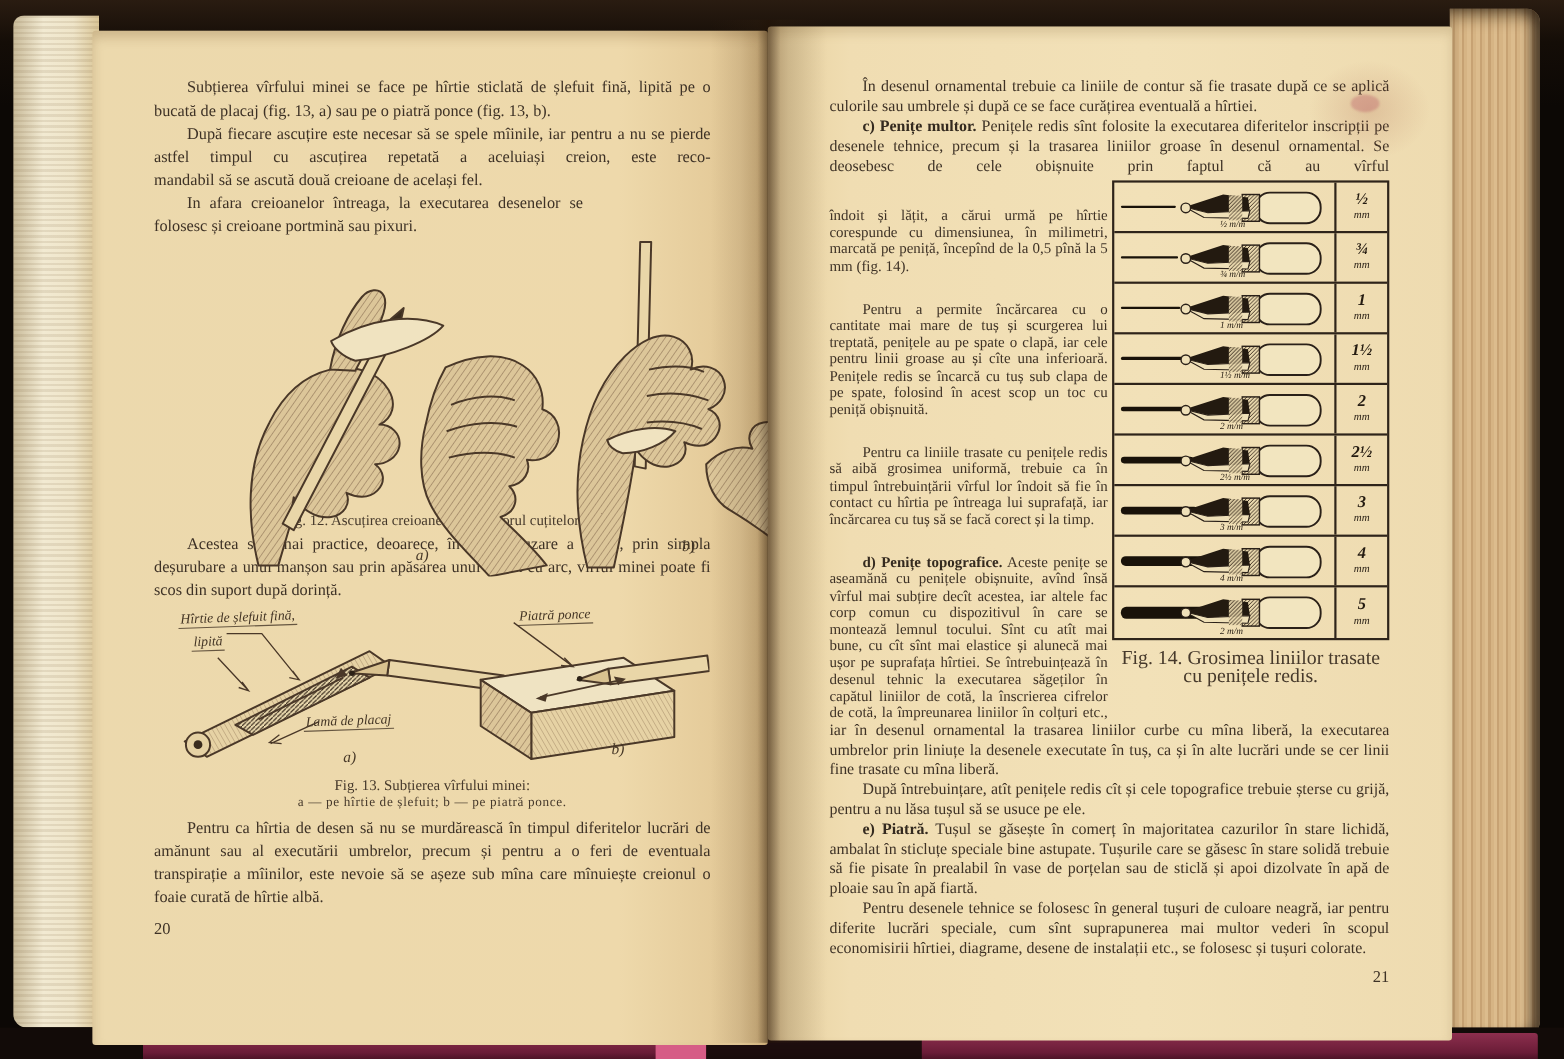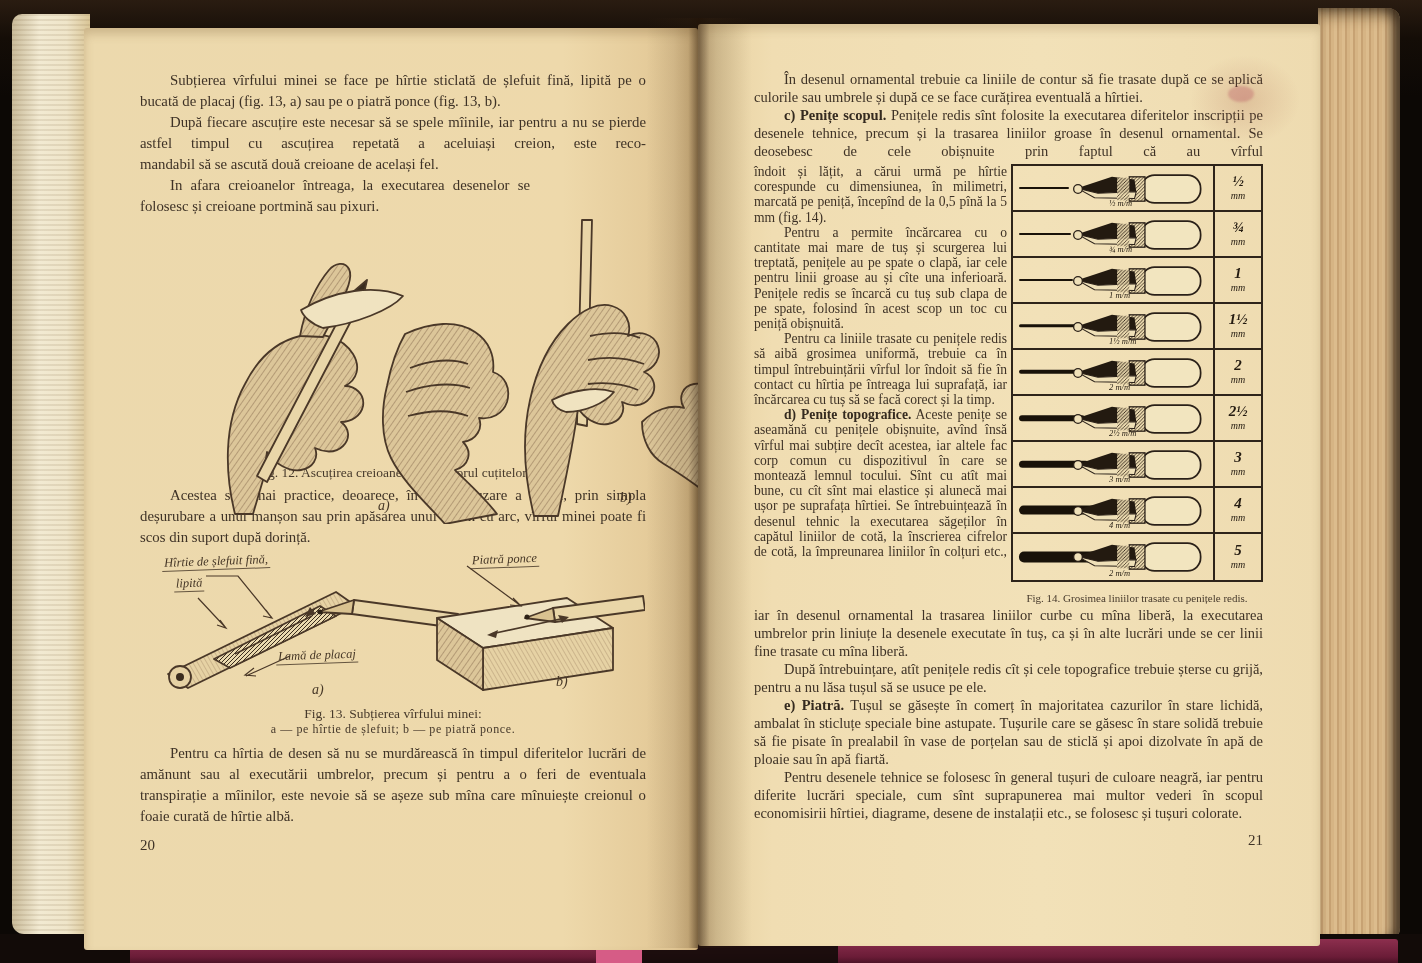--- a/index.html
+++ b/index.html
@@ -32,21 +32,21 @@
   .stain1{position:absolute;left:1190px;top:55px;width:110px;height:90px;pointer-events:none;
     background:radial-gradient(closest-side,rgba(150,70,50,.18),rgba(150,70,50,0));}
   .stain2{position:absolute;left:1228px;top:86px;width:26px;height:16px;border-radius:50%;pointer-events:none;
     background:rgba(175,60,85,.28);filter:blur(1px);}
   
   p{margin:0;}
   .inner-l{position:absolute;left:56px;top:42px;width:506px;}
   .inner-r{position:absolute;left:56px;top:46px;width:509px;}
   .tx{font-size:14.8px;line-height:21px;text-align:justify;}
   .tx2{font-size:14.5px;line-height:18px;text-align:justify;}
-  .tx3{font-size:13.6px;line-height:15.2px;text-align:justify;}
+  .tx3{font-size:13.6px;line-height:15.2px;text-align:justify;margin-top:24px;}
   .ind{text-indent:30px;}
   .cont{text-align-last:justify;}
   .w390{width:390px;}
   b{font-weight:700;color:#342a1f;}
   .caption{font-size:13.5px;text-align:center;color:#46392b;}
   .caption.small{font-size:12px;letter-spacing:.6px;}
   .pagenum{font-size:15px;margin-top:10px;}
   .pagenum.right{text-align:right;}
   
   .fig12{position:absolute;left:60px;top:130px;width:505px;height:324px;pointer-events:none;}
@@ -66,21 +66,21 @@
   .f14row{display:flex;height:46px;border-bottom:2px solid #2e241a;box-sizing:border-box;}
   .f14row:last-child{border-bottom:none;}
   .f14main{flex:1;position:relative;}
   .f14-line{position:absolute;left:6px;top:50%;transform:translateY(-50%);background:#191209;border-radius:5px;display:block;}
   .f14nib{position:absolute;left:54px;top:3px;width:142px;height:40px;}
   .f14-nib-label{position:absolute;left:96px;bottom:2px;font-size:8.5px;font-style:italic;color:#241b11;}
   .f14side{width:48px;border-left:2px solid #2e241a;box-sizing:border-box;display:flex;flex-direction:column;
     align-items:center;justify-content:center;font-style:italic;color:#241b11;}
   .f14-size{font-size:15px;font-weight:600;line-height:15px;}
   .f14-unit{font-size:10px;line-height:13px;}
-  .f14cap{margin-top:8px;font-size:11px;line-height:16px;}
+  .f14cap{margin-top:8px;font-size:18px;line-height:16px;}
   svg{display:block;}
   .sk{stroke:#4a3828;stroke-width:1.8;stroke-linejoin:round;}
   .mt4{margin-top:4px;} .mt6{margin-top:6px;}
 </style>
 </head>
 <body>
 
 <svg width="0" height="0" aria-hidden="true">
   <defs>
     <pattern id="engrave" width="5" height="5" patternUnits="userSpaceOnUse" patternTransform="rotate(35)">
@@ -187,21 +187,21 @@
       <div class="caption small">a — pe hîrtie de șlefuit; b — pe piatră ponce.</div>
 
       <p class="tx ind mt6">Pentru ca hîrtia de desen să nu se murdărească în timpul diferitelor lucrări de amănunt sau al executării umbrelor, precum și pentru a o feri de eventuala transpirație a mîinilor, este nevoie să se așeze sub mîna care mînuiește creionul o foaie curată de hîrtie albă.</p>
       <div class="pagenum">20</div>
     </div>
   </div>
 
   <div class="page page-right">
     <div class="inner-r">
       <p class="tx2 ind">În desenul ornamental trebuie ca liniile de contur să fie trasate după ce se aplică culorile sau umbrele și după ce se face curățirea eventuală a hîrtiei.</p>
-      <p class="tx2 ind cont"><b>c) Penițe scopul.</b> <span>Penițele redis sînt folosite la executarea diferitelor inscripții pe desenele tehnice, precum și la trasarea liniilor groase în desenul ornamental. Se deosebesc de cele obișnuite prin faptul că au vîrful</span></p>
+      <p class="tx2 ind cont"><b>c) Penițe multor.</b> <span>Penițele redis sînt folosite la executarea diferitelor inscripții pe desenele tehnice, precum și la trasarea liniilor groase în desenul ornamental. Se deosebesc de cele obișnuite prin faptul că au vîrful</span></p>
 
       <div class="row2">
         <div class="colL">
           <p class="tx3">îndoit și lățit, a cărui urmă pe hîrtie corespunde cu dimensiunea, în milimetri, marcată pe peniță, începînd de la 0,5 pînă la 5 mm (fig. 14).</p>
           <p class="tx3 ind">Pentru a permite încărcarea cu o cantitate mai mare de tuș și scurgerea lui treptată, penițele au pe spate o clapă, iar cele pentru linii groase au și cîte una inferioară. Penițele redis se încarcă cu tuș sub clapa de pe spate, folosind în acest scop un toc cu peniță obișnuită.</p>
           <p class="tx3 ind">Pentru ca liniile trasate cu penițele redis să aibă grosimea uniformă, trebuie ca în timpul întrebuințării vîrful lor îndoit să fie în contact cu hîrtia pe întreaga lui suprafață, iar încărcarea cu tuș să se facă corect și la timp.</p>
           <p class="tx3 ind cont"><b>d) Penițe topografice.</b> <span>Aceste penițe se aseamănă cu penițele obișnuite, avînd însă vîrful mai subțire decît acestea, iar altele fac corp comun cu dispozitivul în care se montează lemnul tocului. Sînt cu atît mai bune, cu cît sînt mai elastice și alunecă mai ușor pe suprafața hîrtiei. Se întrebuințează în desenul tehnic la executarea săgeților în capătul liniilor de cotă, la înscrierea cifrelor de cotă, la împreunarea liniilor în colțuri etc.,</span></p>
         </div>
         <div class="colR">
           <div class="f14table">

